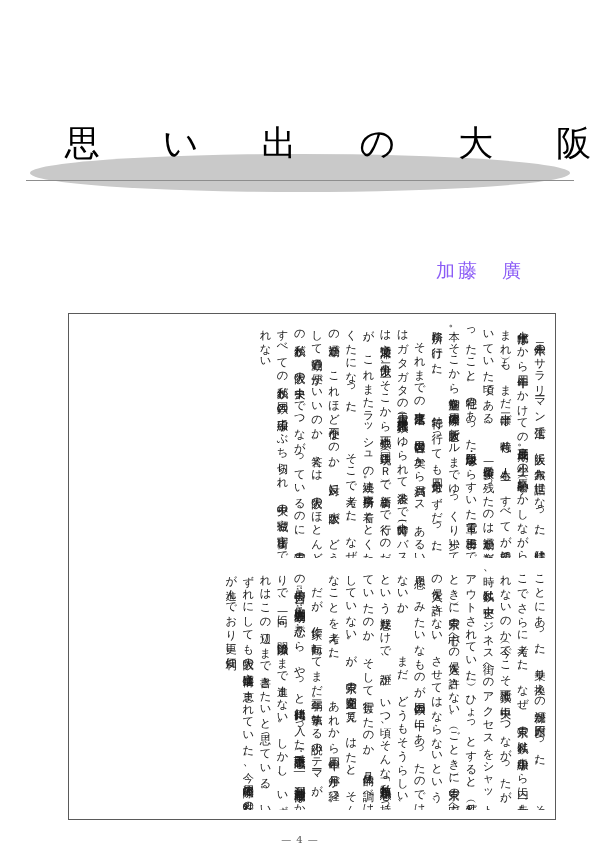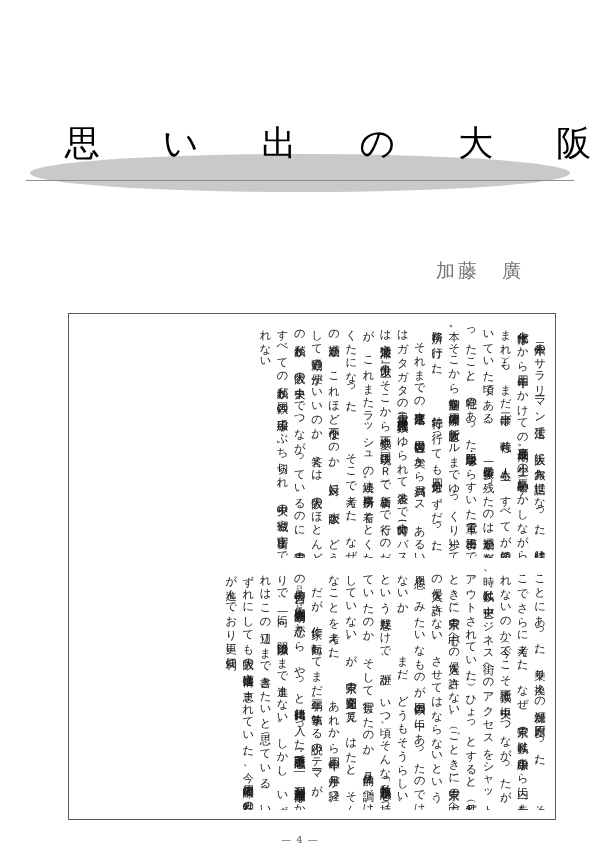--- a/index.html
+++ b/index.html
@@ -58,21 +58,21 @@
     padding-left: 28px;
   }
 
   
   .author {
     position: absolute;
     right: 76px;
     top: 258px;
     font-size: 19px;
     letter-spacing: 3px;
-    color: #737373;
+    color: #8b5cf6;
     white-space: nowrap;
     text-align: right;
   }
 
   
   .body-frame {
     position: absolute;
     left: 68px;
     top: 313px;
     width: 488px;

